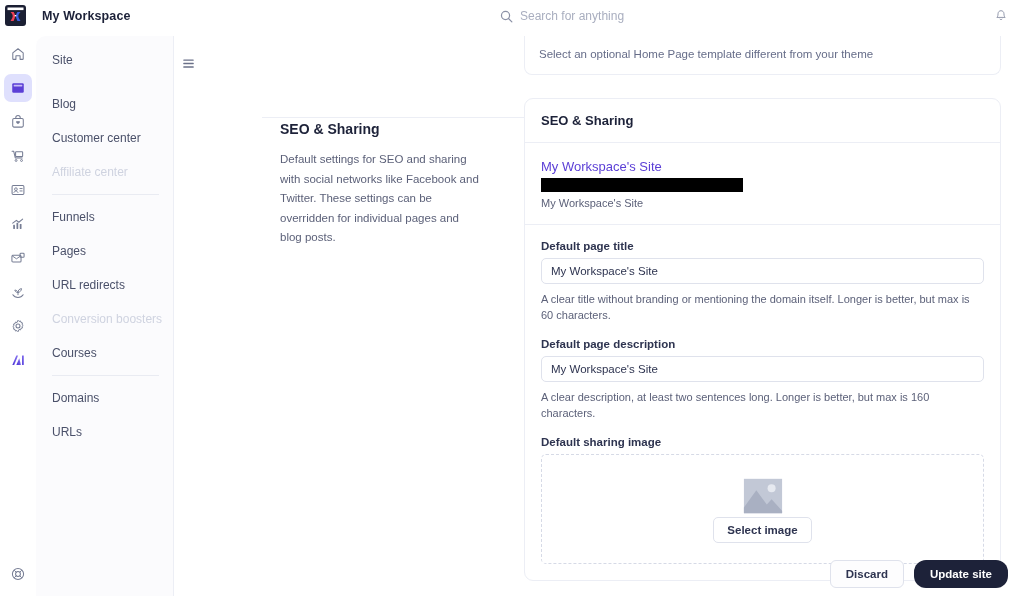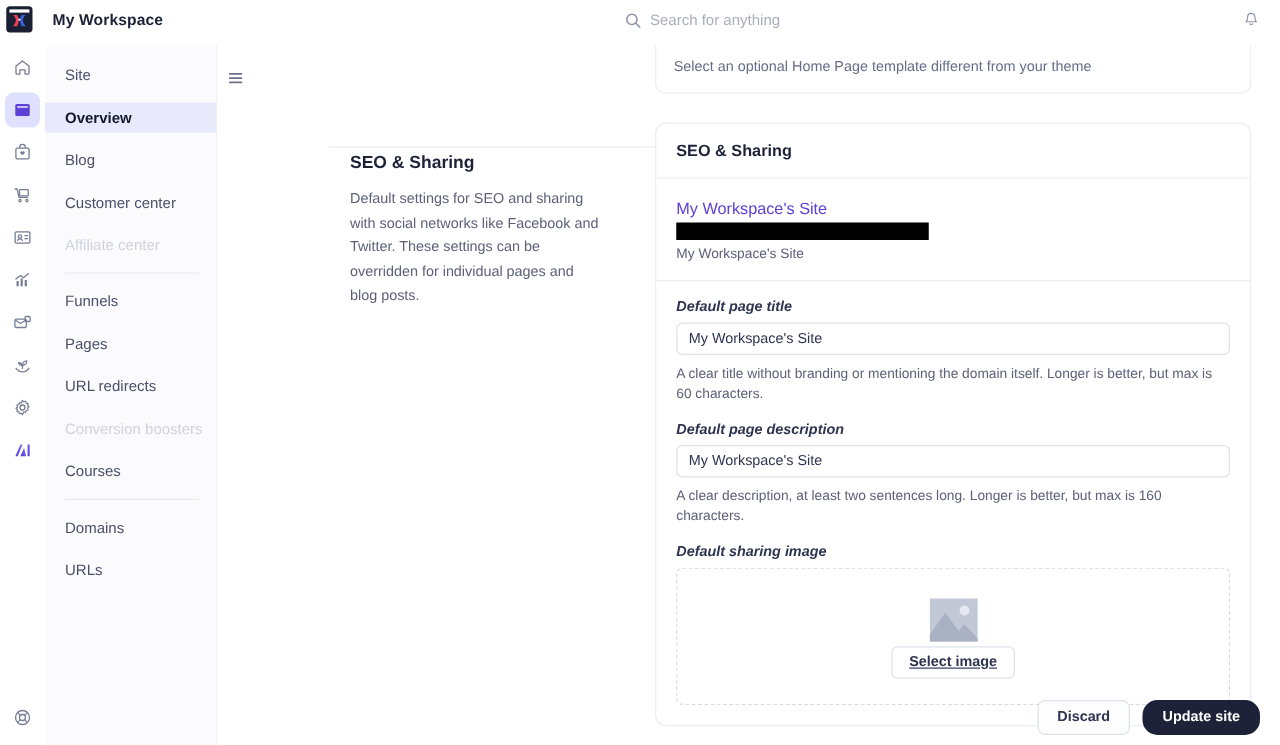--- a/index.html
+++ b/index.html
@@ -106,32 +106,31 @@
   }
   .card-body { padding: 16px; }
 
   
   .serp-title { font-size: 13px; color: #5b3fd6; margin-bottom: 4px; }
   .serp-redact { width: 202px; height: 14px; background: #000000; }
   .serp-desc { margin-top: 5px; font-size: 11px; color: #5c6179; }
   .serp-sep { height: 1px; background: #eceef5; margin: 15px -16px 0 -16px; }
 
   .field-group { margin-top: 15px; }
-  .field-label { font-size: 11.5px; font-weight: bold; color: #2e3450; margin-bottom: 6px; font-style: italic; }
+  .field-label { font-size: 11.5px; font-weight: bold; color: #2e3450; margin-bottom: 6px; }
   .field-input {
     width: 100%; height: 26px; border: 1px solid #dfe2ec; border-radius: 5px;
     background: #fff; font-size: 11.5px; color: #2e3450;
     padding: 0 9px; font-family: "Liberation Sans", sans-serif;
   }
   .field-help { margin-top: 7px; font-size: 11px; line-height: 16px; color: #5c6179; }
 
   .dropzone {
     margin-top: 6px; height: 110px; border: 1px dashed #d6dae6; border-radius: 5px;
     display: flex; flex-direction: column; align-items: center; justify-content: center;
-    text-decoration: underline;
   }
   .select-image-btn {
     border: 1px solid #dfe2ec; background: #fff; border-radius: 5px;
     padding: 6px 13px; font-size: 11.5px; font-weight: bold; color: #2e3450;
     font-family: "Liberation Sans", sans-serif; cursor: pointer;
   }
 
   
   .footer-bar {
     position: absolute; right: 16px; bottom: 8px;
@@ -290,21 +289,20 @@
           <line x1="14.8" y1="5.2" x2="12.1" y2="7.9" stroke="#767d94" stroke-width="1.2"></line>
           <line x1="7.9" y1="12.1" x2="5.2" y2="14.8" stroke="#767d94" stroke-width="1.2"></line>
         </svg>
       </div>
     </div>
   </div>
 
   <div class="subnav">
     <div class="nav-item">Site</div>
     <div class="nav-space"></div>
-    <div class="nav-item active">Overview</div>
     <div class="nav-space"></div>
     <div class="nav-item">Blog</div>
     <div class="nav-space"></div>
     <div class="nav-item">Customer center</div>
     <div class="nav-space"></div>
     <div class="nav-item disabled">Affiliate center</div>
 
     <div class="nav-sep"></div>
 
     <div class="nav-item">Funnels</div>

